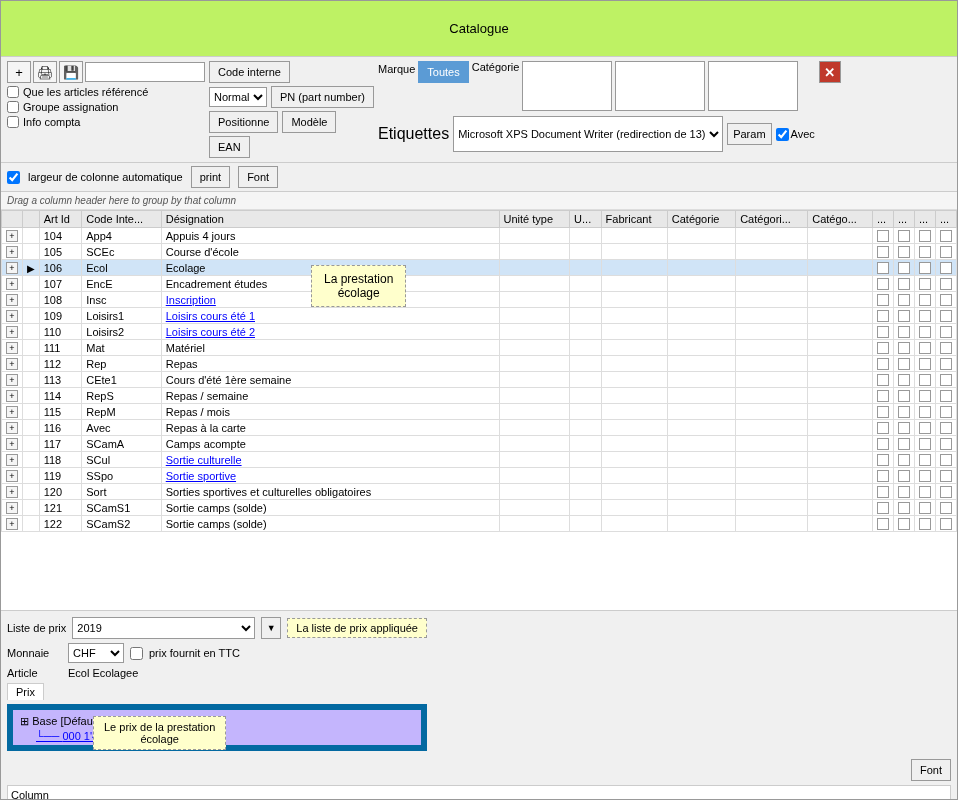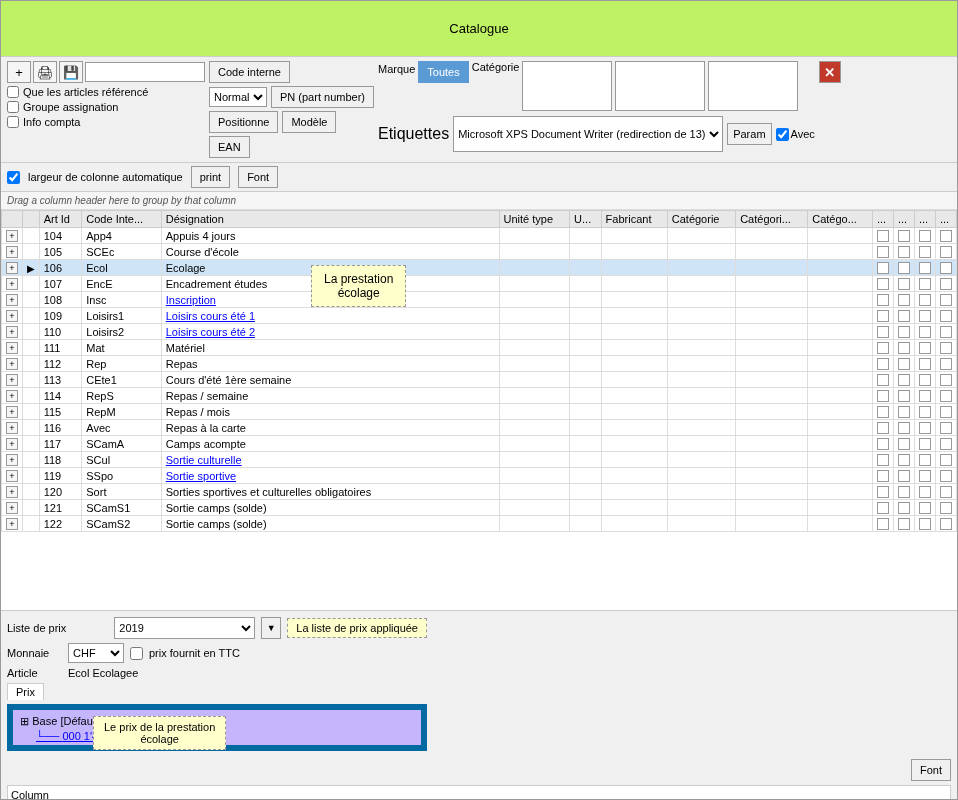--- a/index.html
+++ b/index.html
@@ -67,21 +67,21 @@
     .row-arrow { color: #000; font-size: 10px; }
     .cell-check { width: 12px; height: 12px; border: 1px solid #999; background: white; }
     
     .bottom-panel { background: #f0f0f0; border-top: 1px solid #ccc; padding: 6px; display: flex; gap: 8px; height: 170px; flex-direction: column; }
     
     .bottom-left { display: flex; flex-direction: column; gap: 4px; width: 420px; }
     
     .form-row { display: flex; align-items: center; gap: 6px; }
     .form-label { font-size: 11px; min-width: 55px; }
     
-    .price-list-select { border: 1px solid #999; height: 22px; font-size: 11px; background: white; flex: 1; margin-left: 42px; }
+    .price-list-select { border: 1px solid #999; height: 22px; font-size: 11px; background: white; flex: 1; }
     
     .bottom-right { flex: 1; display: flex; flex-direction: column; gap: 4px; }
     
     .column-box { border: 1px solid #ccc; background: white; flex: 1; padding: 3px; font-size: 11px; }
     
     .tree-item { font-size: 11px; padding: 2px 4px; }
     .tree-child { padding-left: 20px; font-size: 11px; color: #0000ff; text-decoration: underline; cursor: pointer; }
     
     .tabs-bottom { display: flex; gap: 2px; }
     .tab-btn-active { background: white; border: 1px solid #ccc; border-bottom: none; padding: 2px 8px; font-size: 11px; cursor: pointer; }

